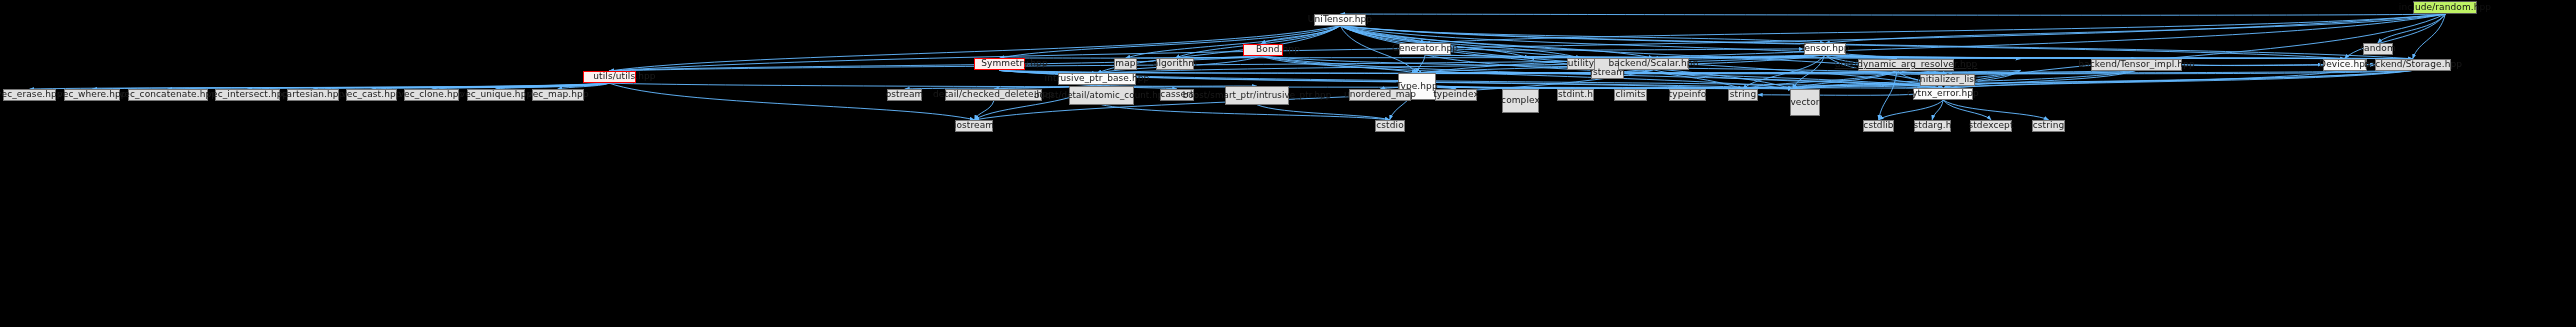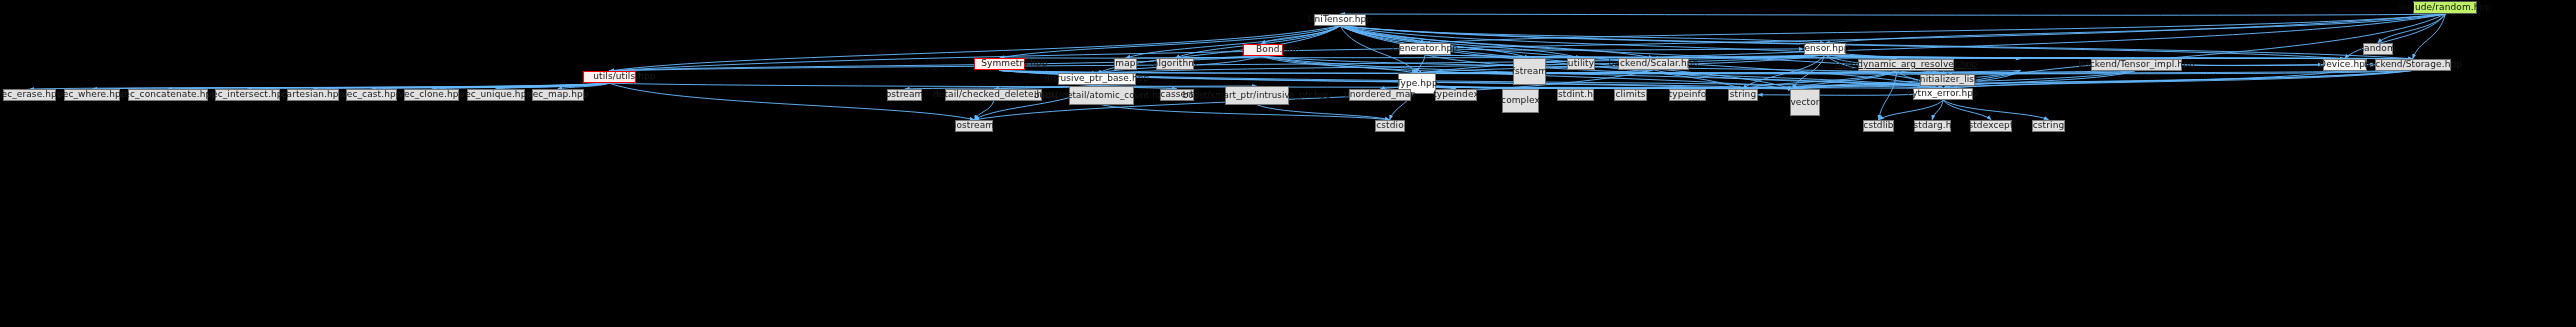--- a/index.html
+++ b/index.html
@@ -191,21 +191,21 @@
       </div>
       <div class="node red" style="left: 974px; top: 58px; width: 51px; height: 12.2px;">
         <span>Symmetry.hpp</span>
       </div>
       <div class="node" style="left: 1114px; top: 58px; width: 23px; height: 11.6px;">
         <span>map</span>
       </div>
       <div class="node" style="left: 1156px; top: 58px; width: 38px; height: 11.6px;">
         <span>algorithm</span>
       </div>
-      <div class="node" style="left: 1513px; top: 58px; width: 33px; height: 27px;">
+      <div class="node" style="left: 1591px; top: 58px; width: 33px; height: 21px; align-items: flex-end;">
         <span>fstream</span>
       </div>
       <div class="node" style="left: 1567px; top: 58px; width: 28px; height: 11.6px;">
         <span>utility</span>
       </div>
       <div class="node" style="left: 1618px; top: 58px; width: 71px; height: 11.6px;">
         <span>backend/Scalar.hpp</span>
       </div>
       <div class="node white" style="left: 1872px; top: 59px; width: 49px; height: 11.6px;">
         <span>Accessor.hpp</span>
@@ -221,21 +221,21 @@
       </div>
       <div class="node" style="left: 2375px; top: 59px; width: 76px; height: 11.6px;">
         <span>backend/Storage.hpp</span>
       </div>
       <div class="node red" style="left: 583px; top: 71px; width: 53px; height: 12.2px;">
         <span>utils/utils.hpp</span>
       </div>
       <div class="node white" style="left: 1058px; top: 73px; width: 78px; height: 11.6px;">
         <span>intrusive_ptr_base.hpp</span>
       </div>
-      <div class="node white" style="left: 1398px; top: 73px; width: 38px; height: 21px;">
+      <div class="node white" style="left: 1398px; top: 73px; width: 38px; height: 27px;">
         <span>Type.hpp</span>
       </div>
       <div class="node" style="left: 1920px; top: 74px; width: 55px; height: 11.6px;">
         <span>initializer_list</span>
       </div>
       <div class="node white" style="left: 1913px; top: 88px; width: 60px; height: 11.6px;">
         <span>cytnx_error.hpp</span>
       </div>
       <div class="node" style="left: 2.9px; top: 89px; width: 53px; height: 11.6px;">
         <span>vec_erase.hpp</span>

